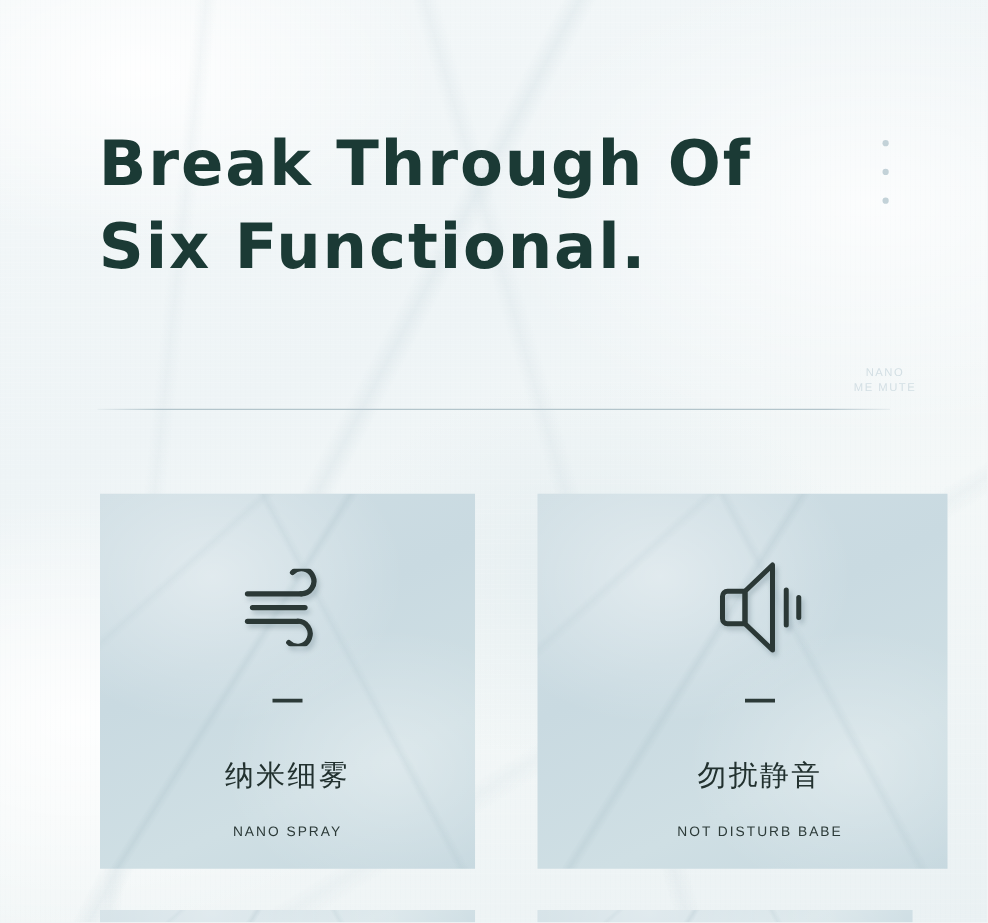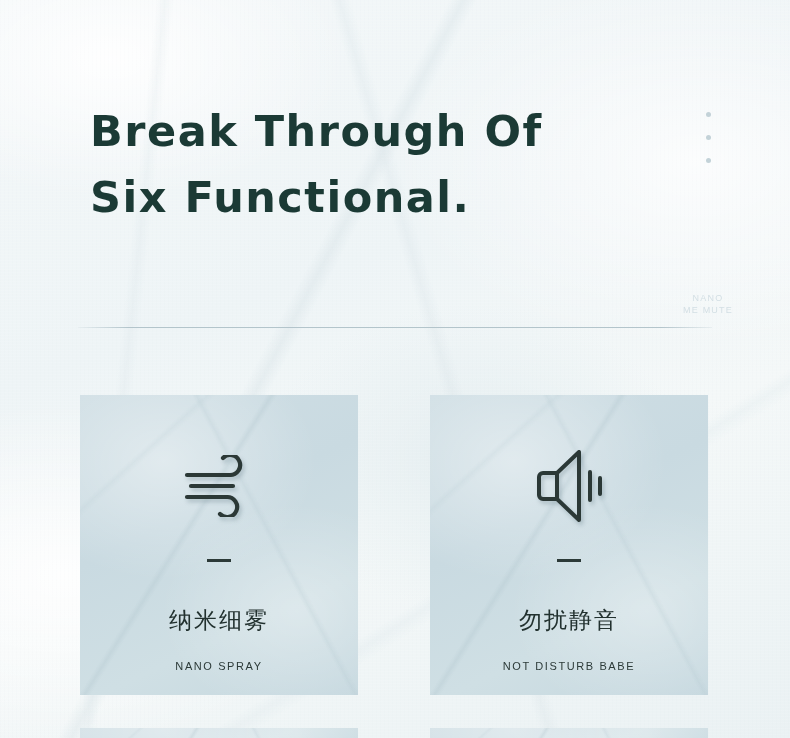--- a/index.html
+++ b/index.html
@@ -48,27 +48,27 @@
     pointer-events: none;
     opacity: 0.35;
     background-image:
       repeating-linear-gradient(0deg, rgba(255,255,255,0.35) 0px, rgba(255,255,255,0) 1px, rgba(255,255,255,0) 3px),
       repeating-linear-gradient(90deg, rgba(200,214,220,0.18) 0px, rgba(200,214,220,0) 1px, rgba(200,214,220,0) 4px);
   }
 
   
   #headline {
     position: absolute;
-    left: 90px;
+    left: 79px;
     top: 98px;
     z-index: 4;
     color: #1b3a35;
     font-family: "DejaVu Sans", sans-serif;
     font-weight: bold;
-    font-size: 43px;
+    font-size: 50px;
     line-height: 66px;
     letter-spacing: 1.5px;
     white-space: nowrap;
   }
   #headline .hl-line { display: block; }
 
   
   #dots {
     position: absolute;
     left: 706px;
@@ -127,41 +127,41 @@
     width: 634px;
     height: 1px;
     z-index: 4;
     background: linear-gradient(90deg, rgba(186,202,209,0.15) 0%, rgba(176,194,201,0.95) 8%, rgba(176,194,201,0.95) 92%, rgba(186,202,209,0.2) 100%);
   }
 
   
   .card {
     position: absolute;
     z-index: 3;
-    width: 278px;
+    width: 300px;
     height: 300px;
     overflow: hidden;
     background:
       radial-gradient(ellipse 220px 170px at 30% 22%, rgba(255,255,255,0.42) 0%, rgba(255,255,255,0) 70%),
       radial-gradient(ellipse 190px 150px at 78% 72%, rgba(255,255,255,0.3) 0%, rgba(255,255,255,0) 72%),
       linear-gradient(155deg, #cfdee4 0%, #c9dae1 40%, #cfdfe4 72%, #c6d8df 100%);
   }
   .card::before {
     content: "";
     position: absolute;
     inset: 0;
     pointer-events: none;
     opacity: 0.5;
     background-image:
       linear-gradient(122deg, rgba(170,192,200,0) 40%, rgba(170,192,200,0.5) 41.2%, rgba(170,192,200,0) 42.5%),
       linear-gradient(62deg,  rgba(176,197,205,0) 62%, rgba(176,197,205,0.4) 63%, rgba(176,197,205,0) 64.3%),
       linear-gradient(138deg, rgba(182,202,209,0) 20%, rgba(182,202,209,0.35) 21%, rgba(182,202,209,0) 22.3%);
   }
   #card-nano-spray   { left: 80px;  top: 395px; }
-  #card-mute        { left: 430px; top: 395px; }
+  #card-mute        { left: 430px; top: 395px; padding-left: 28px; }
   
   #card-row2-left   { left: 80px;  top: 728px; height: 10px; }
   #card-row2-right  { left: 430px; top: 728px; height: 10px; }
 
   .card-inner {
     position: relative;
     z-index: 2;
     height: 100%;
     display: flex;
     flex-direction: column;

